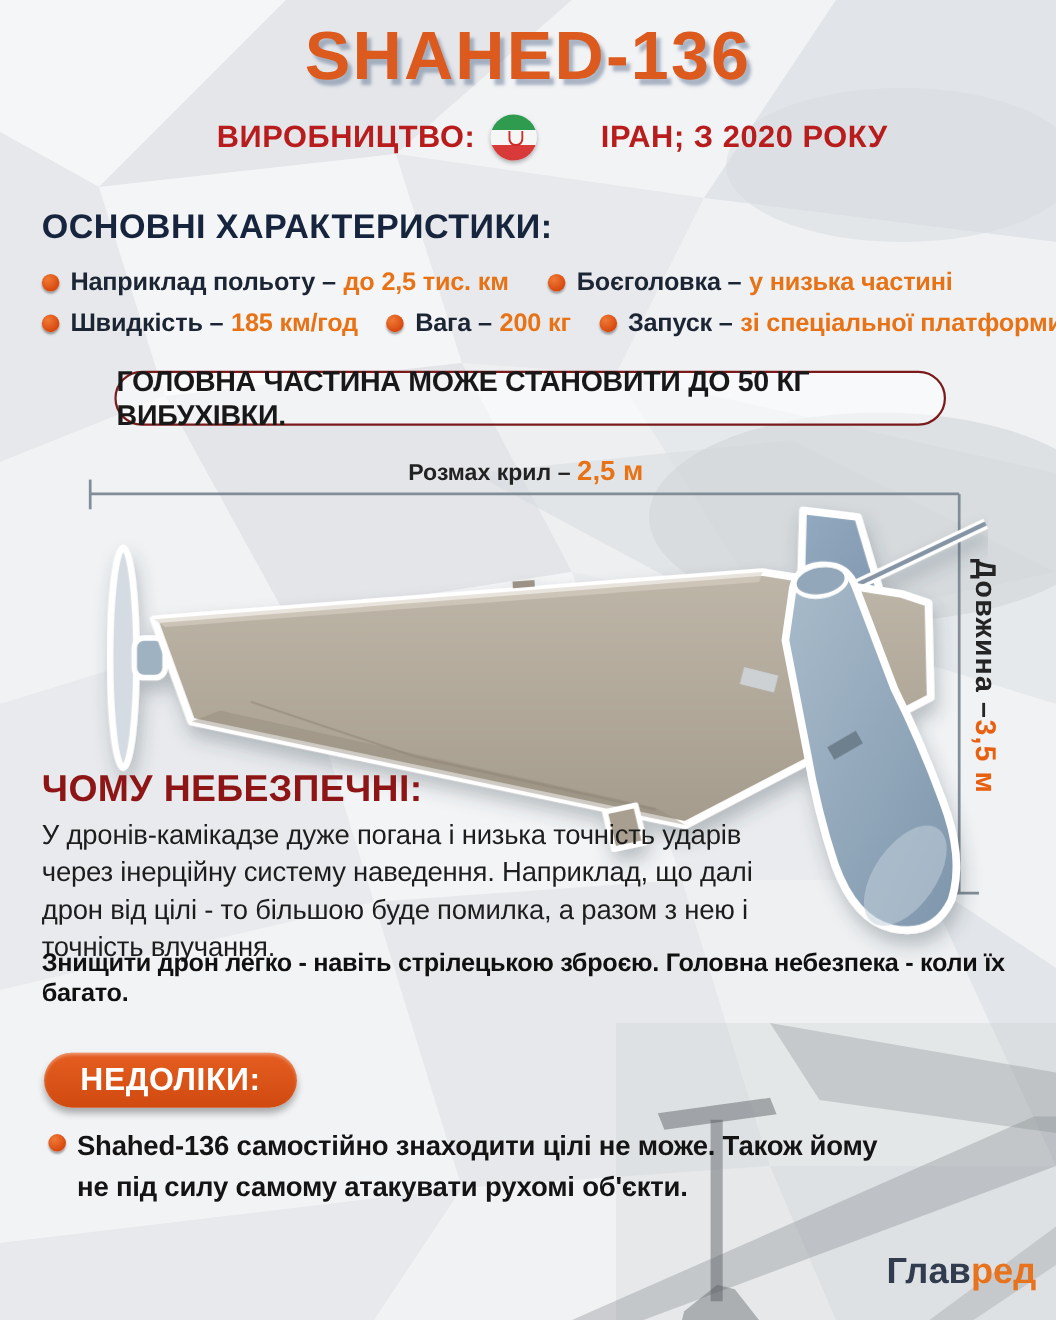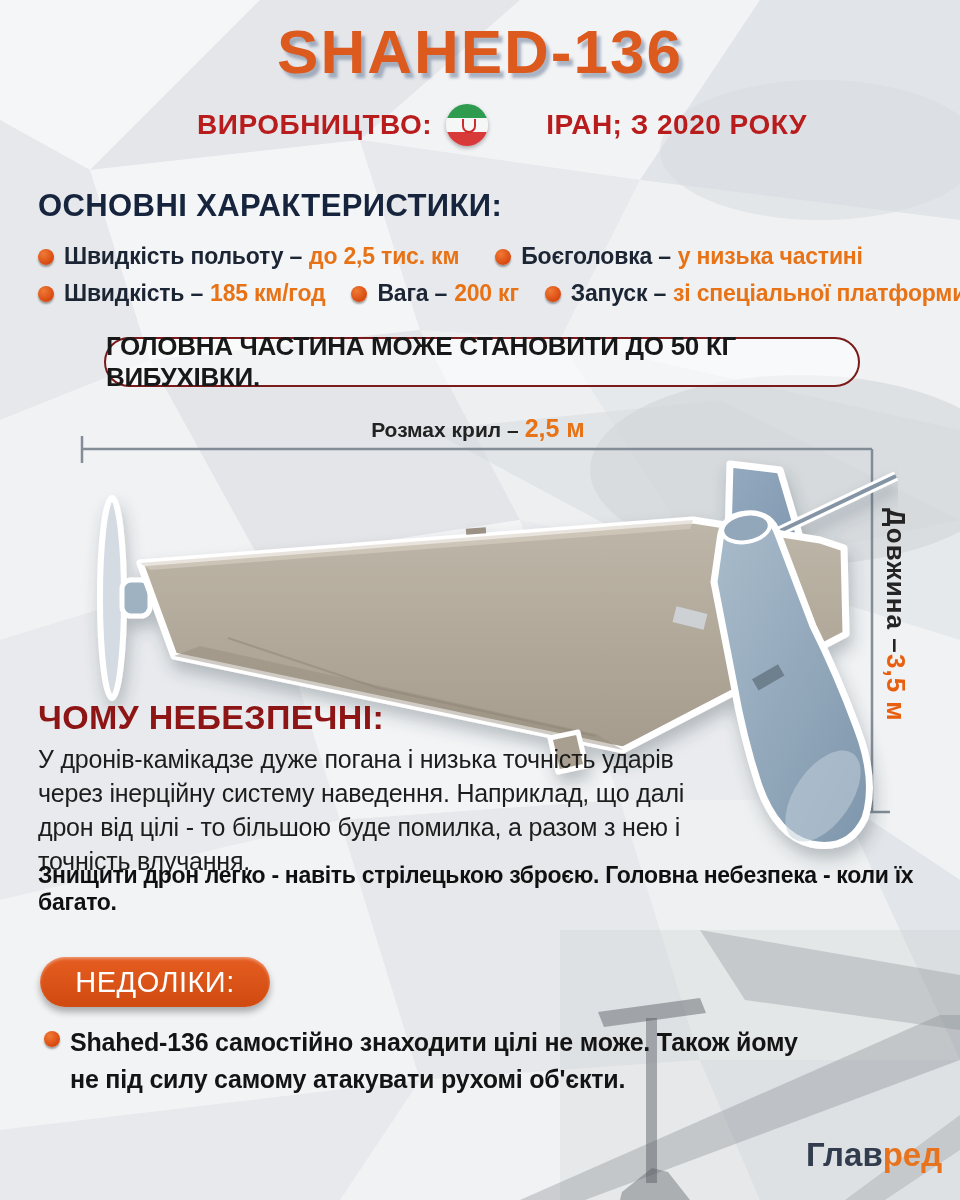--- a/index.html
+++ b/index.html
@@ -42,21 +42,21 @@
   .length-label .val{font-size:26px;font-weight:700;color:#e8600f;letter-spacing:1px;}
   .danger-heading{position:absolute;left:38px;top:698px;font-size:34px;font-weight:800;
     color:#8e1515;letter-spacing:.3px;z-index:6;}
   .danger-paragraph{position:absolute;left:38px;top:742px;width:672px;font-size:25px;
     font-weight:500;color:#1d1d1d;line-height:34px;letter-spacing:-.2px;z-index:6;}
   .danger-note{position:absolute;left:38px;top:862px;width:916px;font-size:23px;font-weight:700;
     color:#101010;letter-spacing:-.3px;z-index:6;}
   .badge{position:absolute;left:40px;top:957px;width:230px;height:50px;border-radius:26px;
     background:linear-gradient(#e55d20,#d04a10);display:flex;align-items:center;justify-content:center;
     box-shadow:0 5px 7px rgba(0,0,0,.3),inset 0 2px 3px rgba(255,255,255,.35);z-index:6;}
-  .badge span{font-size:29px;font-weight:400;color:#fff;letter-spacing:.5px;}
+  .badge span{font-size:29px;font-weight:700;color:#fff;letter-spacing:.5px;}
   .drawback{position:absolute;left:44px;top:1024px;width:780px;display:flex;z-index:6;}
   .drawback .dot{margin-top:7px;}
   .drawback-text{font-size:25px;font-weight:700;color:#141414;line-height:37px;letter-spacing:-.2px;}
   .brand{position:absolute;left:806px;top:1136px;font-size:33px;font-weight:800;z-index:6;white-space:nowrap;}
   .brand .b1{color:#313c4e;}
   .brand .b2{color:#e8731e;}
   svg{display:block;}
   .dims{position:absolute;left:0;top:0;z-index:4;}
   .drone{position:absolute;left:78px;top:436px;z-index:5;}
 </style>
@@ -167,21 +167,21 @@
     <span class="prod-label">ВИРОБНИЦТВО:</span>
     <span class="flag"></span>
     <span class="prod-value">ІРАН;  З 2020 РОКУ</span>
   </div>
 
   <div class="specs-heading">ОСНОВНІ ХАРАКТЕРИСТИКИ:</div>
 
   <div class="spec-row r1">
     <div class="spec-item">
       <span class="dot"></span>
-      <span class="spec-label">Швидкість польоту –</span>
+      <span class="spec-label">Наприклад польоту –</span>
       <span class="spec-value">до 2,5 тис. км</span>
     </div>
     <div class="spec-item">
       <span class="dot"></span>
       <span class="spec-label">Боєголовка –</span>
       <span class="spec-value">у низька частині</span>
     </div>
   </div>
 
   <div class="spec-row r2">

